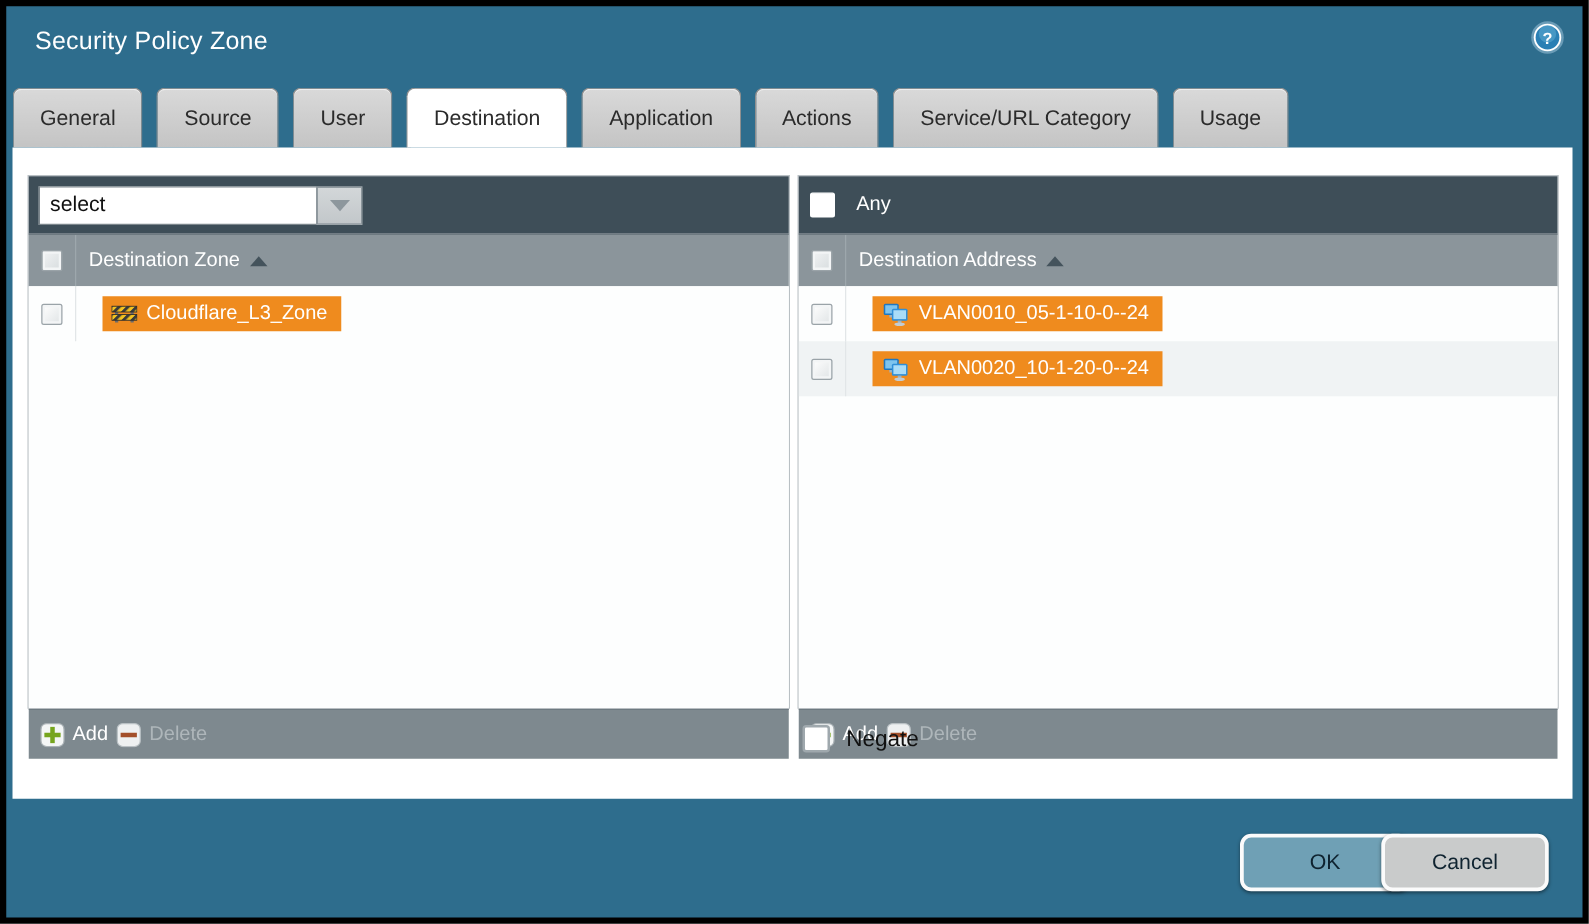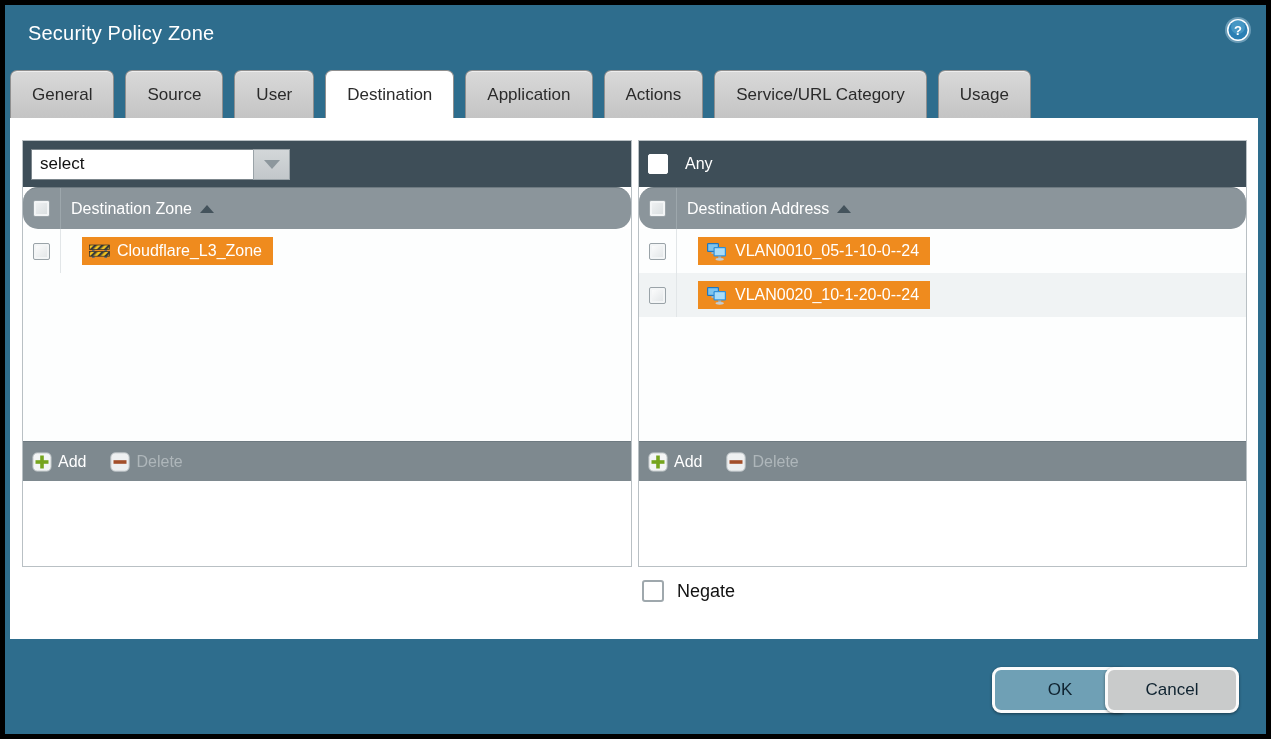--- a/index.html
+++ b/index.html
@@ -22,37 +22,37 @@
 
   .panel { position:absolute; top:22px; border:1px solid #b9c0c4; }
   .panel-left  { left:12px;  width:610px; height:427px; }
   .panel-right { left:628px; width:609px; height:427px; }
 
   .panel-toolbar { height:46px; background:#3e4e58; display:flex; align-items:center; padding-left:8px; }
   .select-input { width:222px; height:31px; border:1px solid #7c868c; border-right:none; background:#fff; font-family:"Liberation Sans",sans-serif; font-size:17px; color:#111; padding:0 8px; outline:none; }
   .select-drop { width:37px; height:31px; background:linear-gradient(#d3d7d9,#c2c7ca); border:1px solid #9aa3a8; display:flex; align-items:center; justify-content:center; cursor:pointer; }
   .tri-down { width:0; height:0; border-left:8px solid transparent; border-right:8px solid transparent; border-top:9px solid #8d979d; }
 
-  .col-header { height:42px; background:#8b959b; border-top:1px solid #6e7a81; display:flex; align-items:center;border-radius:15px; }
+  .col-header { height:42px; background:#8b959b; border-top:1px solid #6e7a81; display:flex; align-items:center; }
   .cb-cell { width:38px; display:flex; justify-content:center; align-items:center; align-self:stretch; border-right:1px solid #9da7ac; }
   .col-title { color:#fff; font-size:16px; margin-left:10px; display:flex; align-items:center; gap:8px; }
   .tri-up { width:0; height:0; border-left:7px solid transparent; border-right:7px solid transparent; border-bottom:8px solid #44535c; }
 
-  .rows { height:212px; background:#fdfefe; overflow:hidden; }
+  .rows { height:338px; background:#fdfefe; overflow:hidden; }
   .row { height:44px; display:flex; align-items:center; }
   .row .cb-cell { border-right:1px solid #e2e6e8; }
   .row.alt { background:#f0f3f4; }
 
   .checkbox { width:17px; height:17px; background:linear-gradient(135deg,#ffffff,#dfe3e5); border:1px solid #9aa3a8; border-radius:2px; box-shadow:inset 0 0 0 2px #f3f5f6; cursor:pointer; }
   .checkbox.on-dark { width:20px; height:20px; background:#fff; border:1px solid #fff; box-shadow:none; }
   .checkbox.header-cb { background:linear-gradient(135deg,#f2f4f5,#d7dcde); }
 
   .tag { display:inline-flex; align-items:center; gap:7px; background:#ef8b1e; color:#fff; font-size:16px; height:28px; padding:0 11px 0 7px; margin-left:21px; cursor:pointer; }
 
-  .panel-footer { height:40px; background:#7e898f; border-top:1px solid #6e7a81; display:flex; align-items:center; padding-left:9px; gap:24px; }
+  .panel-footer { height:40px; background:#7e898f; border-top:1px solid #6e7a81; display:flex; align-items:center; padding-left:9px; gap:7px; }
   .foot-btn { display:flex; align-items:center; gap:6px; cursor:pointer; font-size:16px; color:#fff; }
   .foot-btn.disabled { color:#aeb6ba; cursor:default; }
 
   .any-wrap { display:flex; align-items:center; gap:17px; padding-left:9px; }
   .any-label { color:#fff; font-size:16px; }
 
   .negate-wrap { position:absolute; left:632px; top:462px; display:flex; align-items:center; gap:13px; }
   .negate-cb { width:22px; height:22px; background:#fff; border:2px solid #9fa8ad; border-radius:3px; cursor:pointer; }
   .negate-label { font-size:18px; color:#111; }
 

